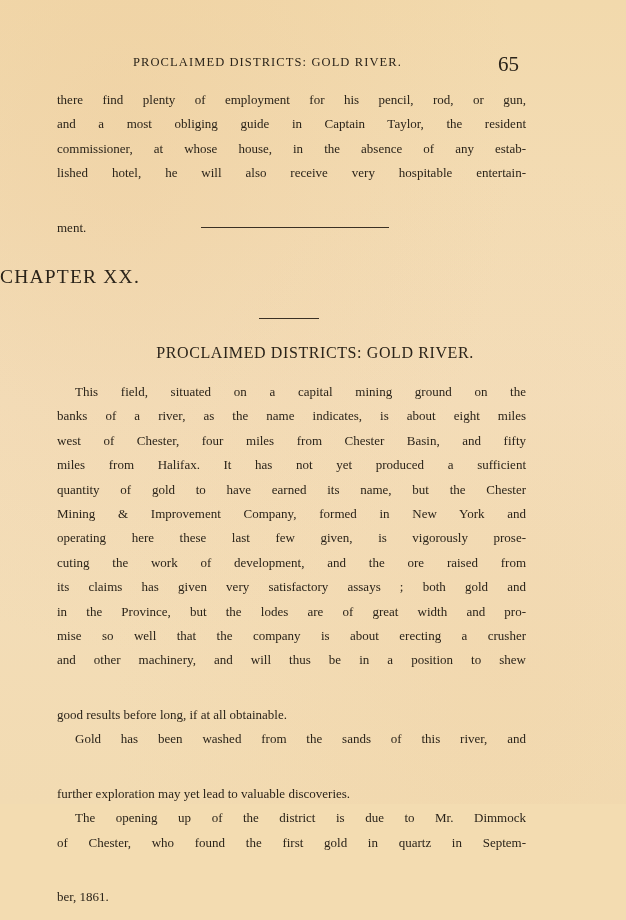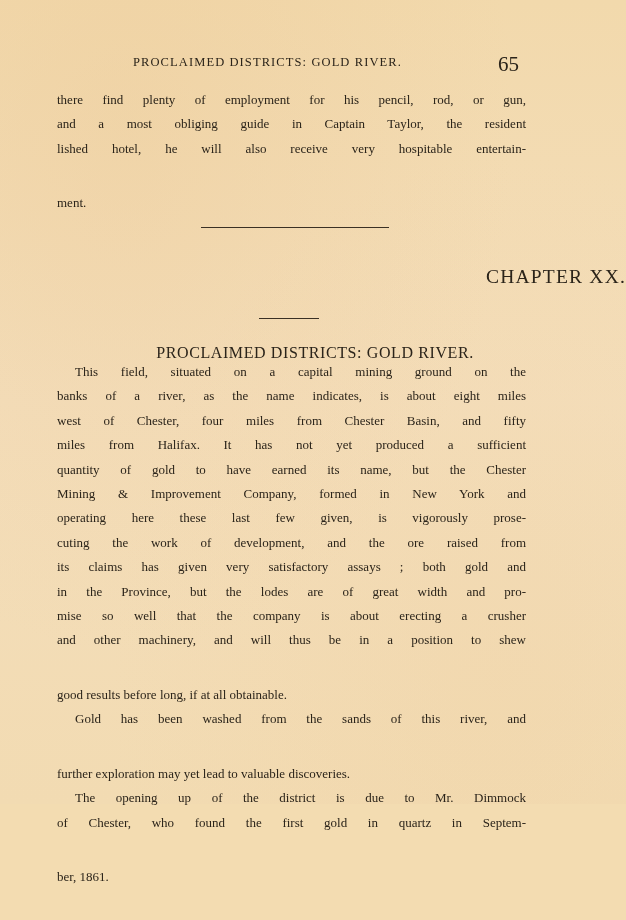--- a/index.html
+++ b/index.html
@@ -81,51 +81,52 @@
       top: 318px;
       left: 259px;
       width: 60px;
       border-top-width: 1.6px;
     }
     .chapter-heading {
       position: absolute;
       top: 266px;
       left: 0;
       width: 626px;
-      text-align: right;
+      text-align: left;
       font-size: 19.5px;
       letter-spacing: 1.2px;
     }
     .section-heading {
       position: absolute;
       top: 344px;
       left: 0;
       width: 626px;
       text-align: center;
       font-size: 16px;
       letter-spacing: 0.6px;
       padding-left: 2px;
     }
     .block-main {
-      top: 360px;
+      top: 380px;
     }
   </style>
 </head>
 <body>
 
 <div class="page">
 
   <div class="running-head">
     <span class="title">PROCLAIMED DISTRICTS: GOLD RIVER.</span>
     <span class="pageno">65</span>
   </div>
 
   <div class="text-block block-top">
     <span class="line">there find plenty of employment for his pencil, rod, or gun,</span>
     <span class="line">and a most obliging guide in Captain Taylor, the resident</span>
+    <span class="line">commissioner, at whose house, in the absence of any estab-</span>
     <span class="line">lished hotel, he will also receive very hospitable entertain-</span>
     <span class="line last">ment.</span>
   </div>
 
   <div class="rule rule-long"></div>
 
   <div class="chapter-heading">CHAPTER XX.</div>
 
   <div class="rule rule-short"></div>
 

